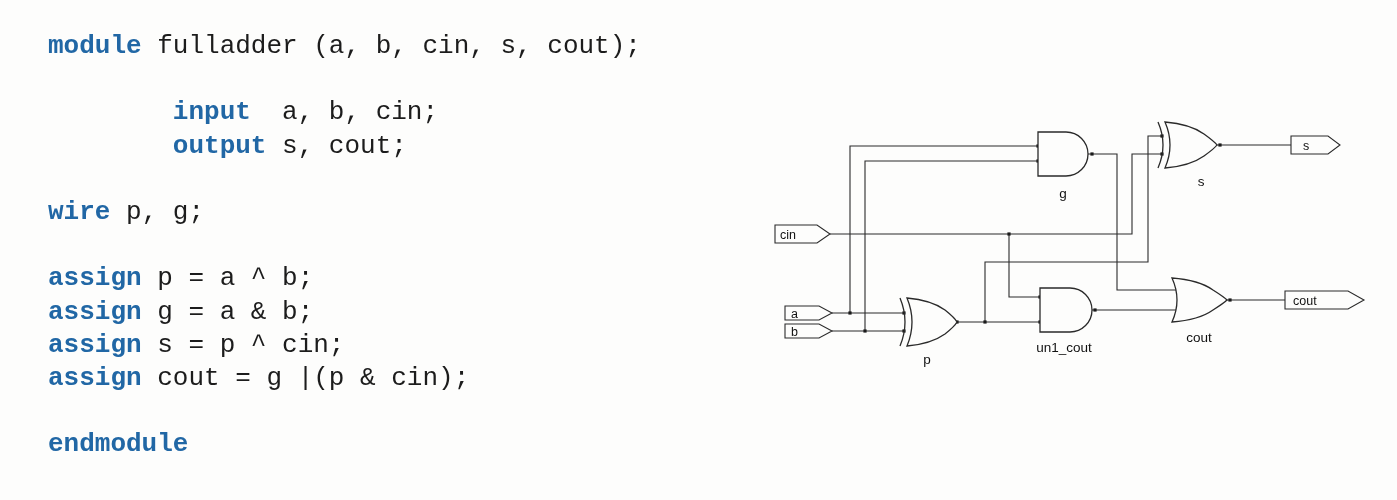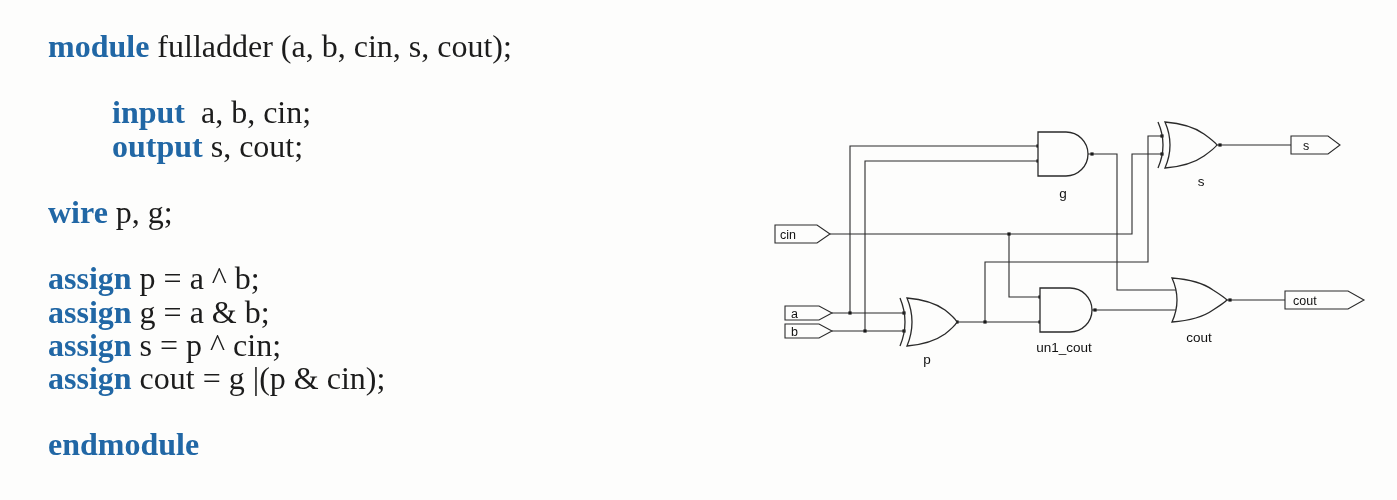--- a/index.html
+++ b/index.html
@@ -3,22 +3,22 @@
 <meta charset="utf-8">
 <style>
   html,body{margin:0;padding:0;}
   body{
     width:1397px;height:500px;position:relative;overflow:hidden;
     background:#fdfdfc;
     font-family:"Liberation Sans",sans-serif;
   }
   .code-panel{
     position:absolute;left:48px;top:30px;
-    font-family:Liberation Serif, serif;
-    font-size:32px;line-height:33.2px;
+    font-family:Liberation Mono, monospace;
+    font-size:26px;line-height:33.2px;
     white-space:pre;
     color:var(--code-color,#1c1c1c);
   }
   .code-line{height:33.2px;}
   .kw{color:var(--kw-color,#2167a5);font-weight:bold;}
   .pl{color:var(--code-color,#1c1c1c);}
   .schematic-panel{position:absolute;left:707px;top:0;width:690px;height:500px;}
   svg text{font-family:"Liberation Sans",sans-serif;fill:#111;}
   .gate{fill:#fdfdfc;stroke:#2a2a2a;stroke-width:1.3;}
   .arc{fill:none;stroke:#2a2a2a;stroke-width:1.3;}

